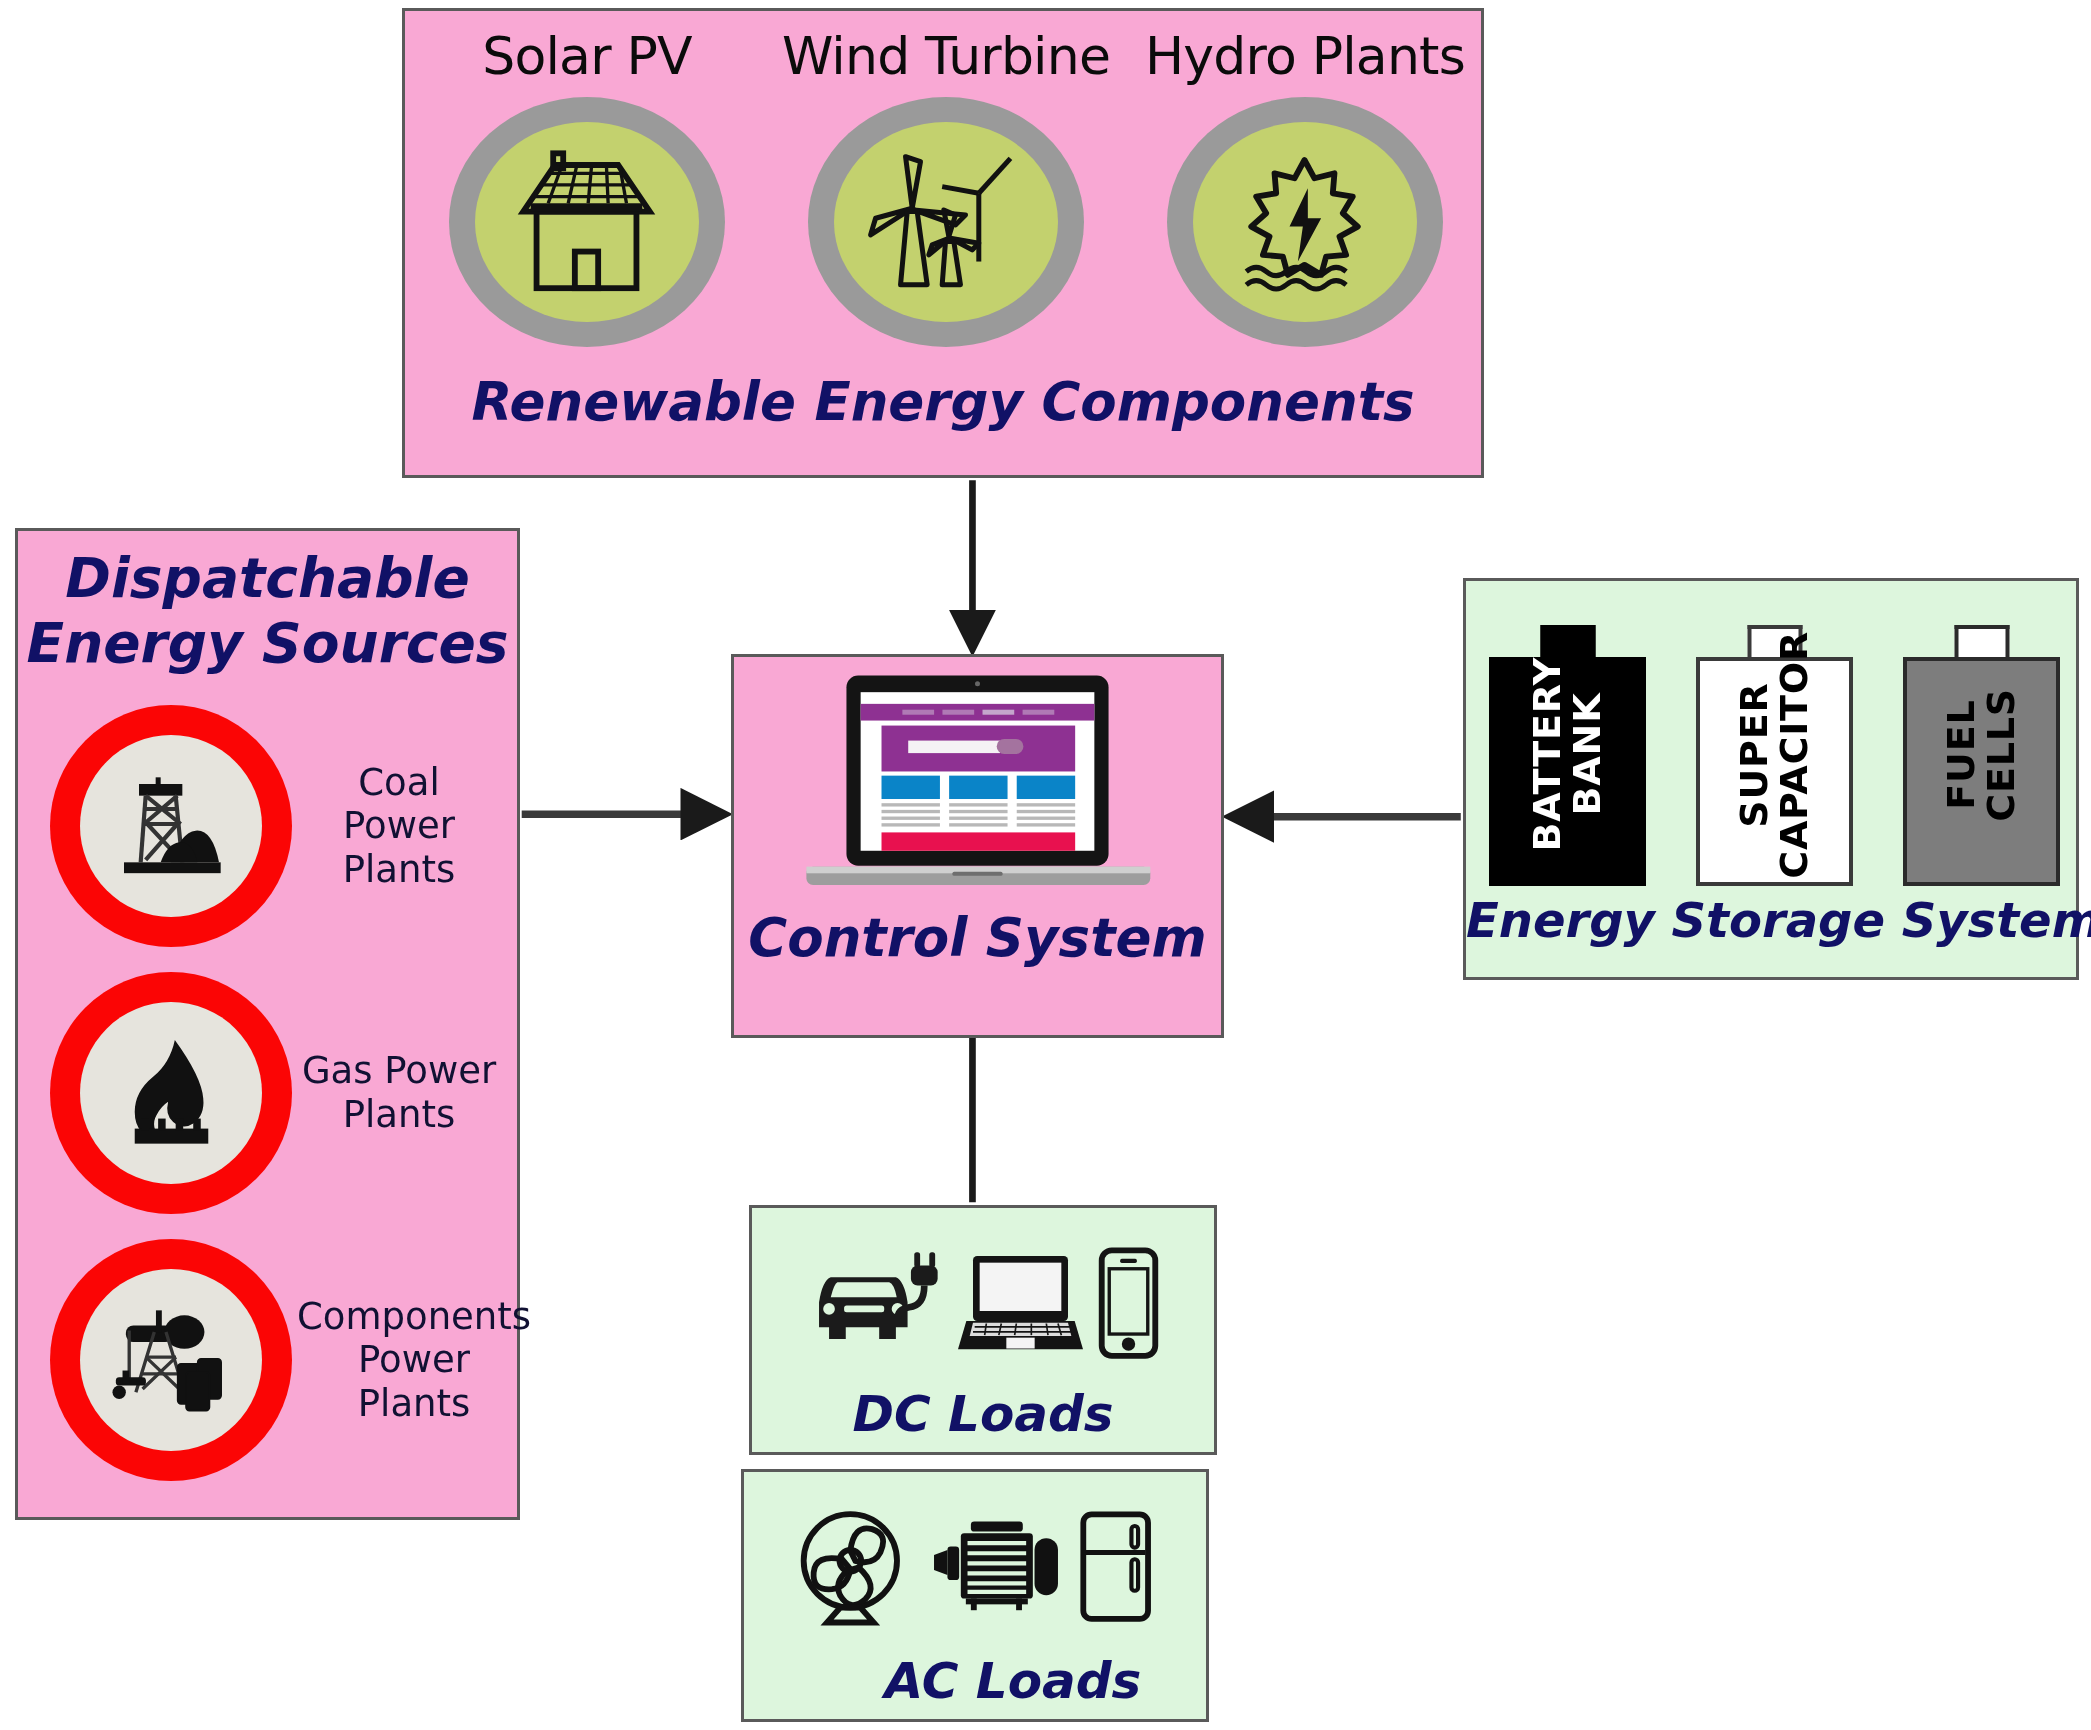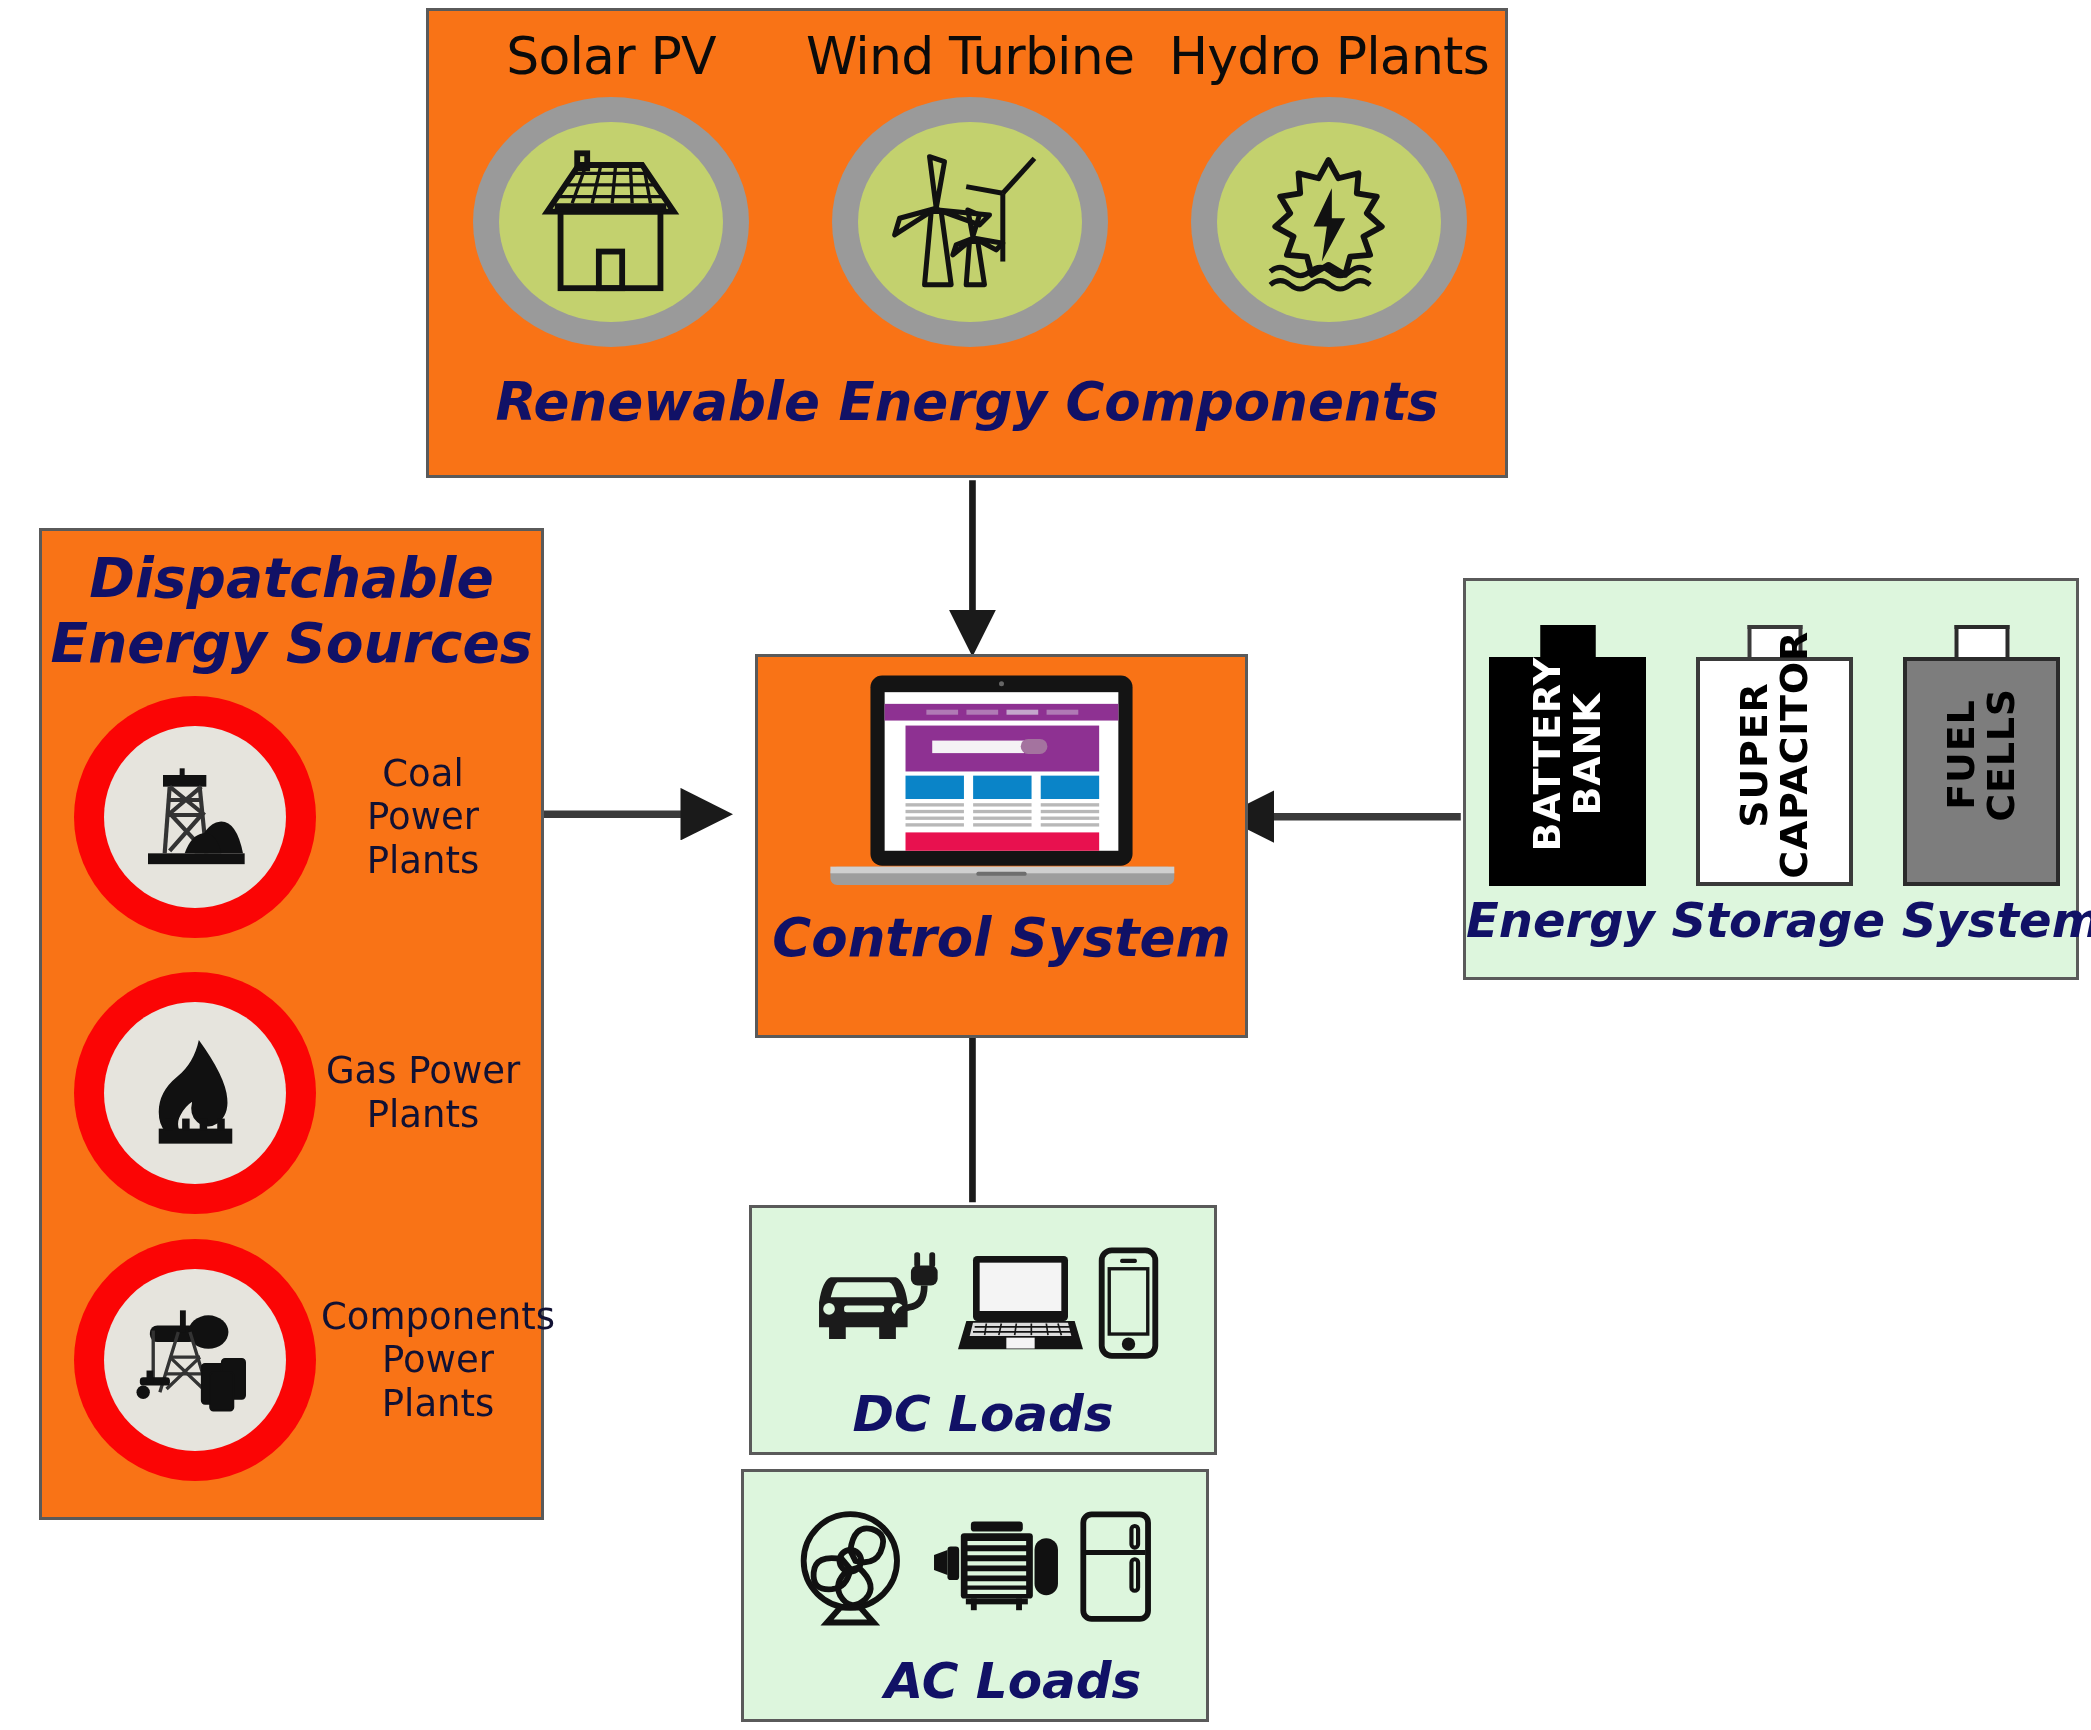--- a/index.html
+++ b/index.html
@@ -19,21 +19,21 @@
     left: 0; top: 0;
     width: 2091px;
     height: 1731px;
   }
   
   .panel {
     position: absolute;
     box-sizing: border-box;
     border: 3.3px solid #5a5a5a;
   }
-  .panel.pink { background: #f97316; margin-left: 24px; }
+  .panel.pink { background: #f9a8d4; }
   .panel.green { background: #ddf6dd; }
 
   .panel-caption {
     position: absolute;
     left: 0;
     width: 100%;
     text-align: center;
     color: #111166;
     font-style: italic;
     font-weight: 600;
@@ -326,21 +326,21 @@
 
     <div class="panel-caption" id="re-caption">Renewable Energy Components</div>
   </div>
 
   <div class="panel pink" id="dispatchable-panel">
     <div class="panel-caption" id="disp-caption">
       <div>Dispatchable</div>
       <div>Energy Sources</div>
     </div>
 
-    <div class="disp-row" style="top:165px;">
+    <div class="disp-row" style="top:174px;">
       <div class="disp-badge">
         <div class="inner">
           <svg width="125" height="109" viewBox="0 0 150 130">
             <g fill="#111">
               <rect x="18" y="108" width="116" height="13"></rect>
               <rect x="36" y="14" width="52" height="14"></rect>
               <rect x="56" y="6" width="6" height="10"></rect>
             </g>
             <g fill="none" stroke="#333" stroke-width="5">
               <path d="M44 28 L38 108"></path>

